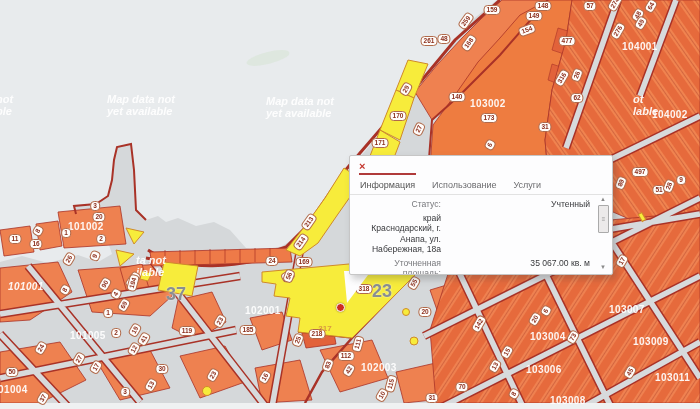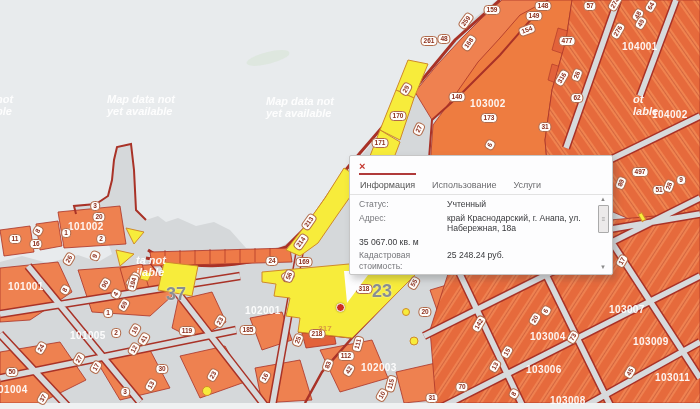--- a/index.html
+++ b/index.html
@@ -27,21 +27,21 @@
     border:1px solid #c6c6c6;border-radius:2px;box-shadow:3px 4px 7px rgba(70,70,70,.28);
     z-index:31;overflow:hidden;}
   .popup-title-row{display:flex;justify-content:space-between;align-items:center;
     padding:5px 9px 2px 9px;}
   .popup-title{font-size:10.5px;font-weight:bold;color:#4a4a4c;}
   .popup-close{font-size:11px;font-weight:bold;color:#c4352c;cursor:pointer;line-height:10px;}
   .tabs{display:flex;gap:15px;padding:0 9px;border-bottom:1px solid #e2e2e2;}
   .tab{font-size:9px;color:#6d6d70;padding:5px 1px 4px 1px;border-top:2px solid transparent;}
   .tab.active{border-top:2px solid #b03a3a;color:#555;}
   .rows{padding:4px 22px 0 9px;}
-  .prow{display:grid;grid-template-columns:82px 1fr;column-gap:6px;margin-bottom:3px;}
+  .prow{display:grid;grid-template-columns:82px 1fr;column-gap:22px;margin-bottom:3px;text-align:right;}
   .plabel{font-size:8.6px;color:#77787c;line-height:10.5px;}
   .pvalue{font-size:8.6px;color:#38393c;line-height:10.5px;}
   .vscroll{position:absolute;right:3px;top:40px;bottom:4px;width:12px;z-index:32;}
   .varrow{position:absolute;left:0;width:12px;font-size:6px;color:#8a8a8a;text-align:center;}
   .varrow.up{top:0;} .varrow.down{bottom:0;}
   .vthumb{position:absolute;left:1px;top:9px;width:9px;height:26px;background:#eceaea;
     border:1px solid #aaa;border-radius:1px;font-size:6px;color:#999;text-align:center;line-height:26px;}
 </style>
 </head>
 <body>
@@ -166,21 +166,21 @@
       </div>
       <div class="wm" style="left: 633px; top: 94px;">
         <div>ot</div>
         <div>lable</div>
       </div>
       <div class="wm" style="left: 136px; top: 255px;">
         <div>ta not</div>
         <div>ilable</div>
       </div>
       <div class="quarter" style="left: 68px; top: 221px;">101002</div>
-      <div class="quarter" style="left: 8px; top: 281px;">101001</div>
+      <div class="quarter" style="left: 8px; top: 281px; font-style: italic;">101001</div>
       <div class="quarter" style="left: 70px; top: 330px;">101005</div>
       <div class="quarter" style="left: -8px; top: 384px;">101004</div>
       <div class="quarter" style="left: 245px; top: 305px;">102001</div>
       <div class="quarter" style="left: 361px; top: 362px;">102003</div>
       <div class="quarter" style="left: 470px; top: 98px;">103002</div>
       <div class="quarter" style="left: 530px; top: 331px;">103004</div>
       <div class="quarter" style="left: 526px; top: 364px;">103006</div>
       <div class="quarter" style="left: 609px; top: 304px;">103007</div>
       <div class="quarter" style="left: 550px; top: 395px;">103008</div>
       <div class="quarter" style="left: 633px; top: 336px;">103009</div>
@@ -296,24 +296,24 @@
         <div class="tab active">Информация</div>
         <div class="tab">Использование</div>
         <div class="tab">Услуги</div>
       </div>
     <div class="rows" id="popup-rows">
         <div class="prow">
           <div class="plabel">Статус:</div>
           <div class="pvalue">Учтенный</div>
         </div>
         <div class="prow">
-          <div class="plabel">Адрес:</div>
           <div class="pvalue">край Краснодарский, г. Анапа, ул. Набережная, 18а</div>
         </div>
         <div class="prow">
+          <div class="plabel">Уточненная площадь:</div>
           <div class="pvalue">35 067.00 кв. м</div>
         </div>
         <div class="prow">
           <div class="plabel">Кадастровая стоимость:</div>
           <div class="pvalue">25 248.24 руб.</div>
         </div>
       </div>
     <div class="vscroll">
       <div class="varrow up">▲</div>
       <div class="vthumb">≡</div>

